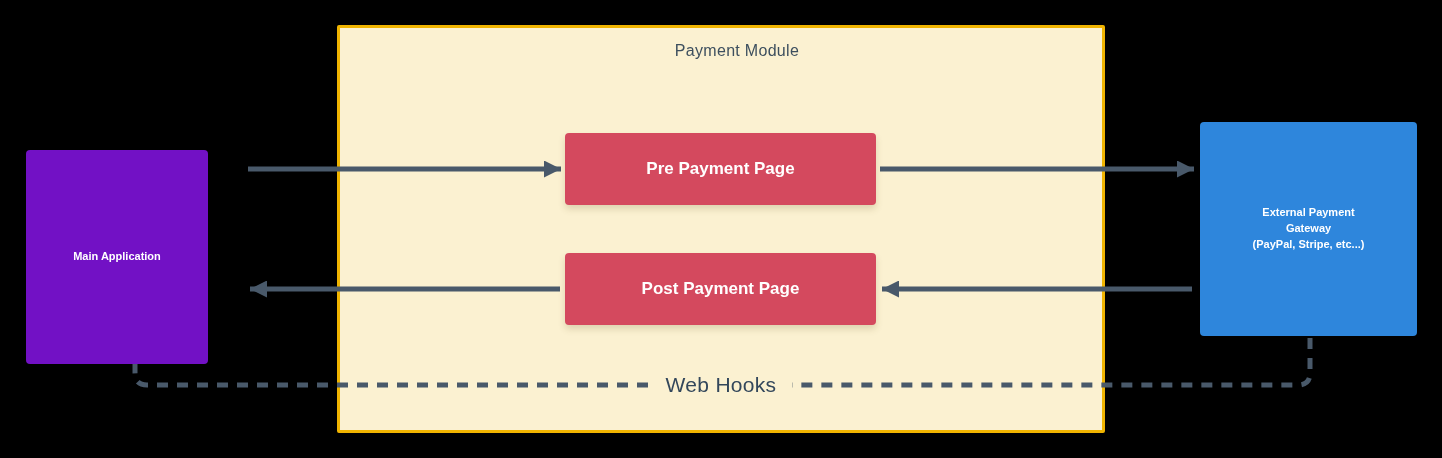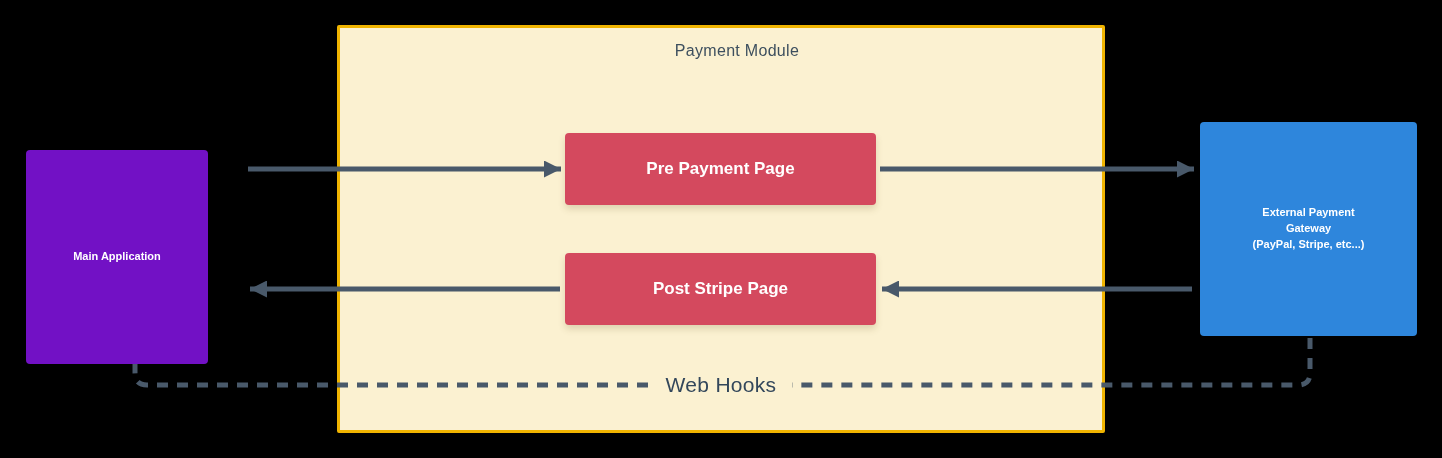--- a/index.html
+++ b/index.html
@@ -143,21 +143,21 @@
 
     <path class="connector dashed" d="M 1310 338 L 1310 373 Q 1310 385 1298 385 L 792 385"></path>
 
     <path class="connector dashed" marker-end="url(#arrowhead)" d="M 648 385 L 147 385 Q 135 385 135 373 L 135 343"></path>
   </svg>
 
   <div class="node node-main-application">Main Application</div>
 
   <div class="page-node node-pre-payment">Pre Payment Page</div>
 
-  <div class="page-node node-post-payment">Post Stripe Page</div>
+  <div class="page-node node-post-payment">Post Payment Page</div>
 
   <div class="node node-gateway">External Payment
 Gateway
 (PayPal, Stripe, etc...)</div>
 
   <div class="webhooks-label">Web Hooks</div>
 
 </div>
 
 </body></html>

